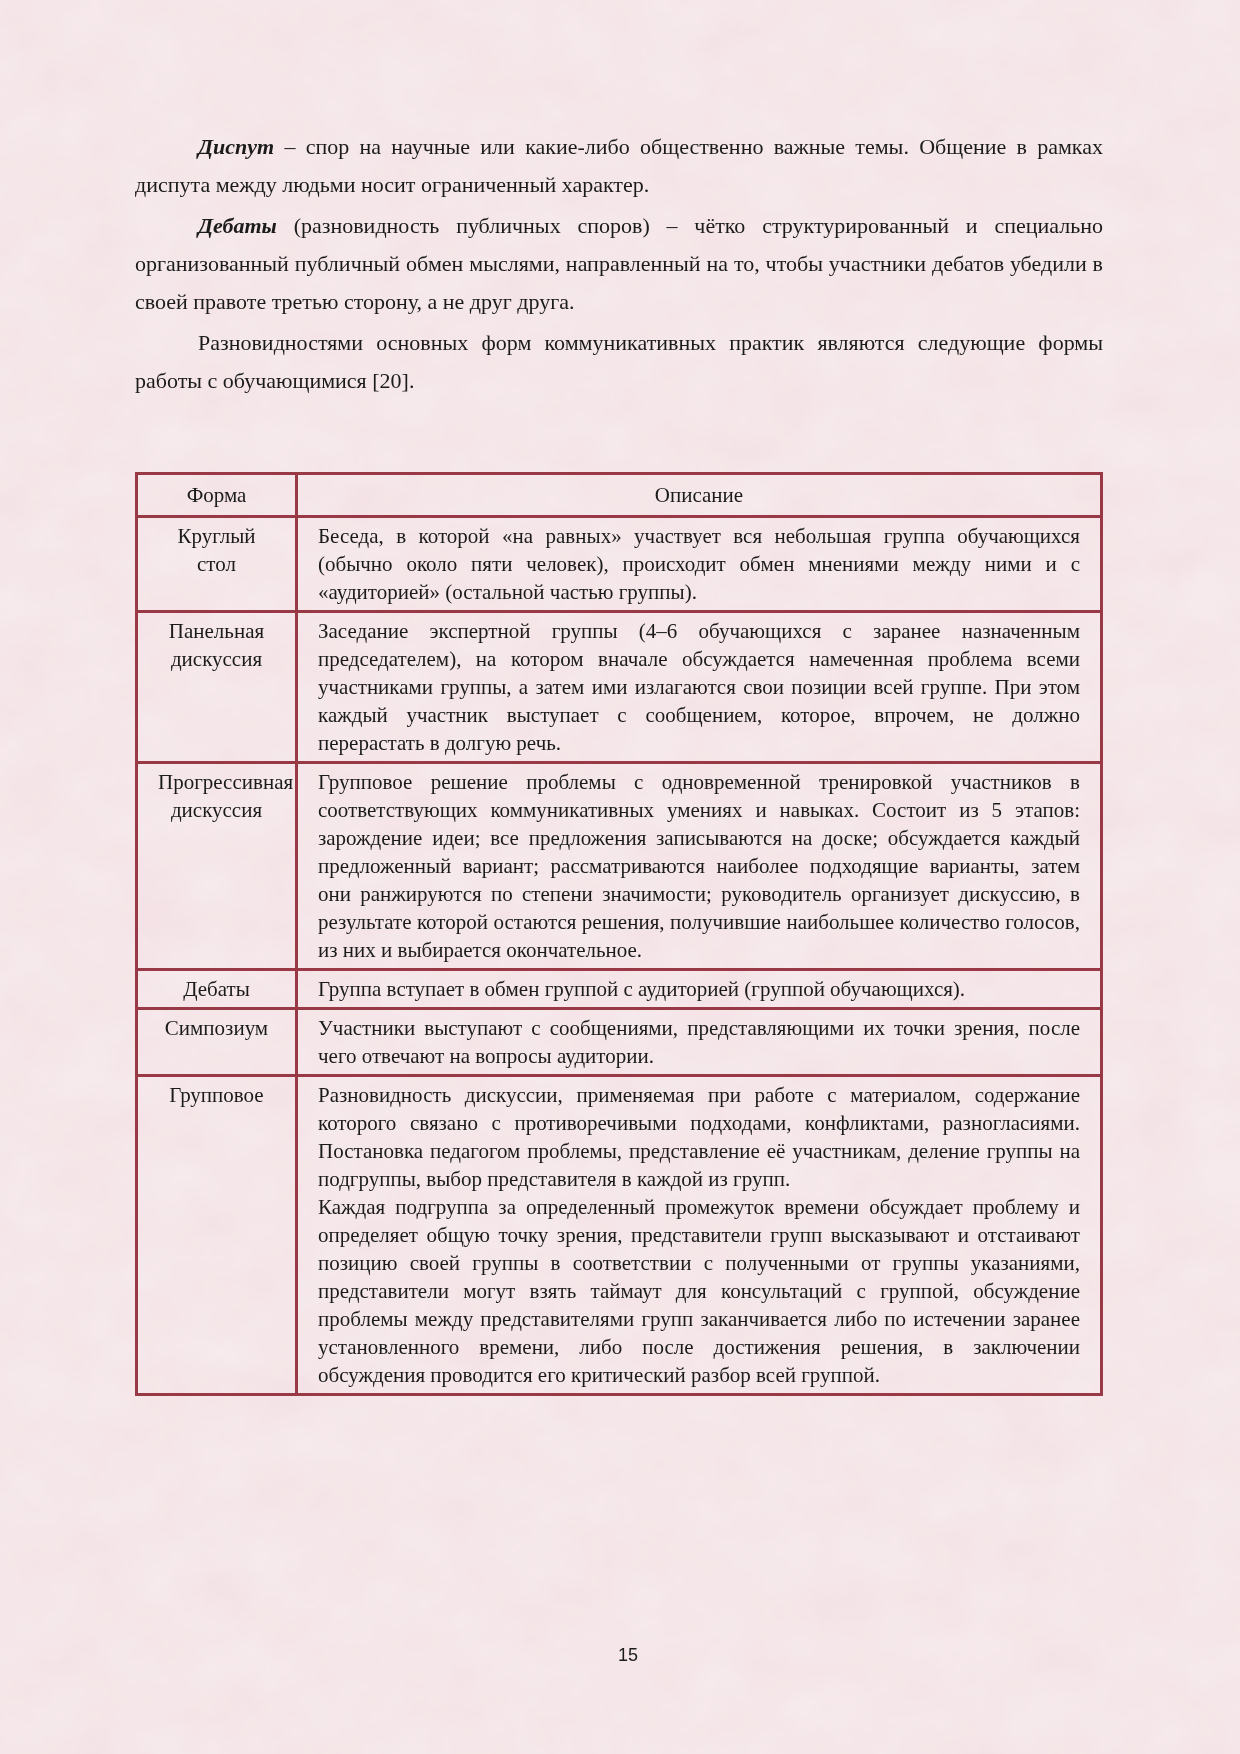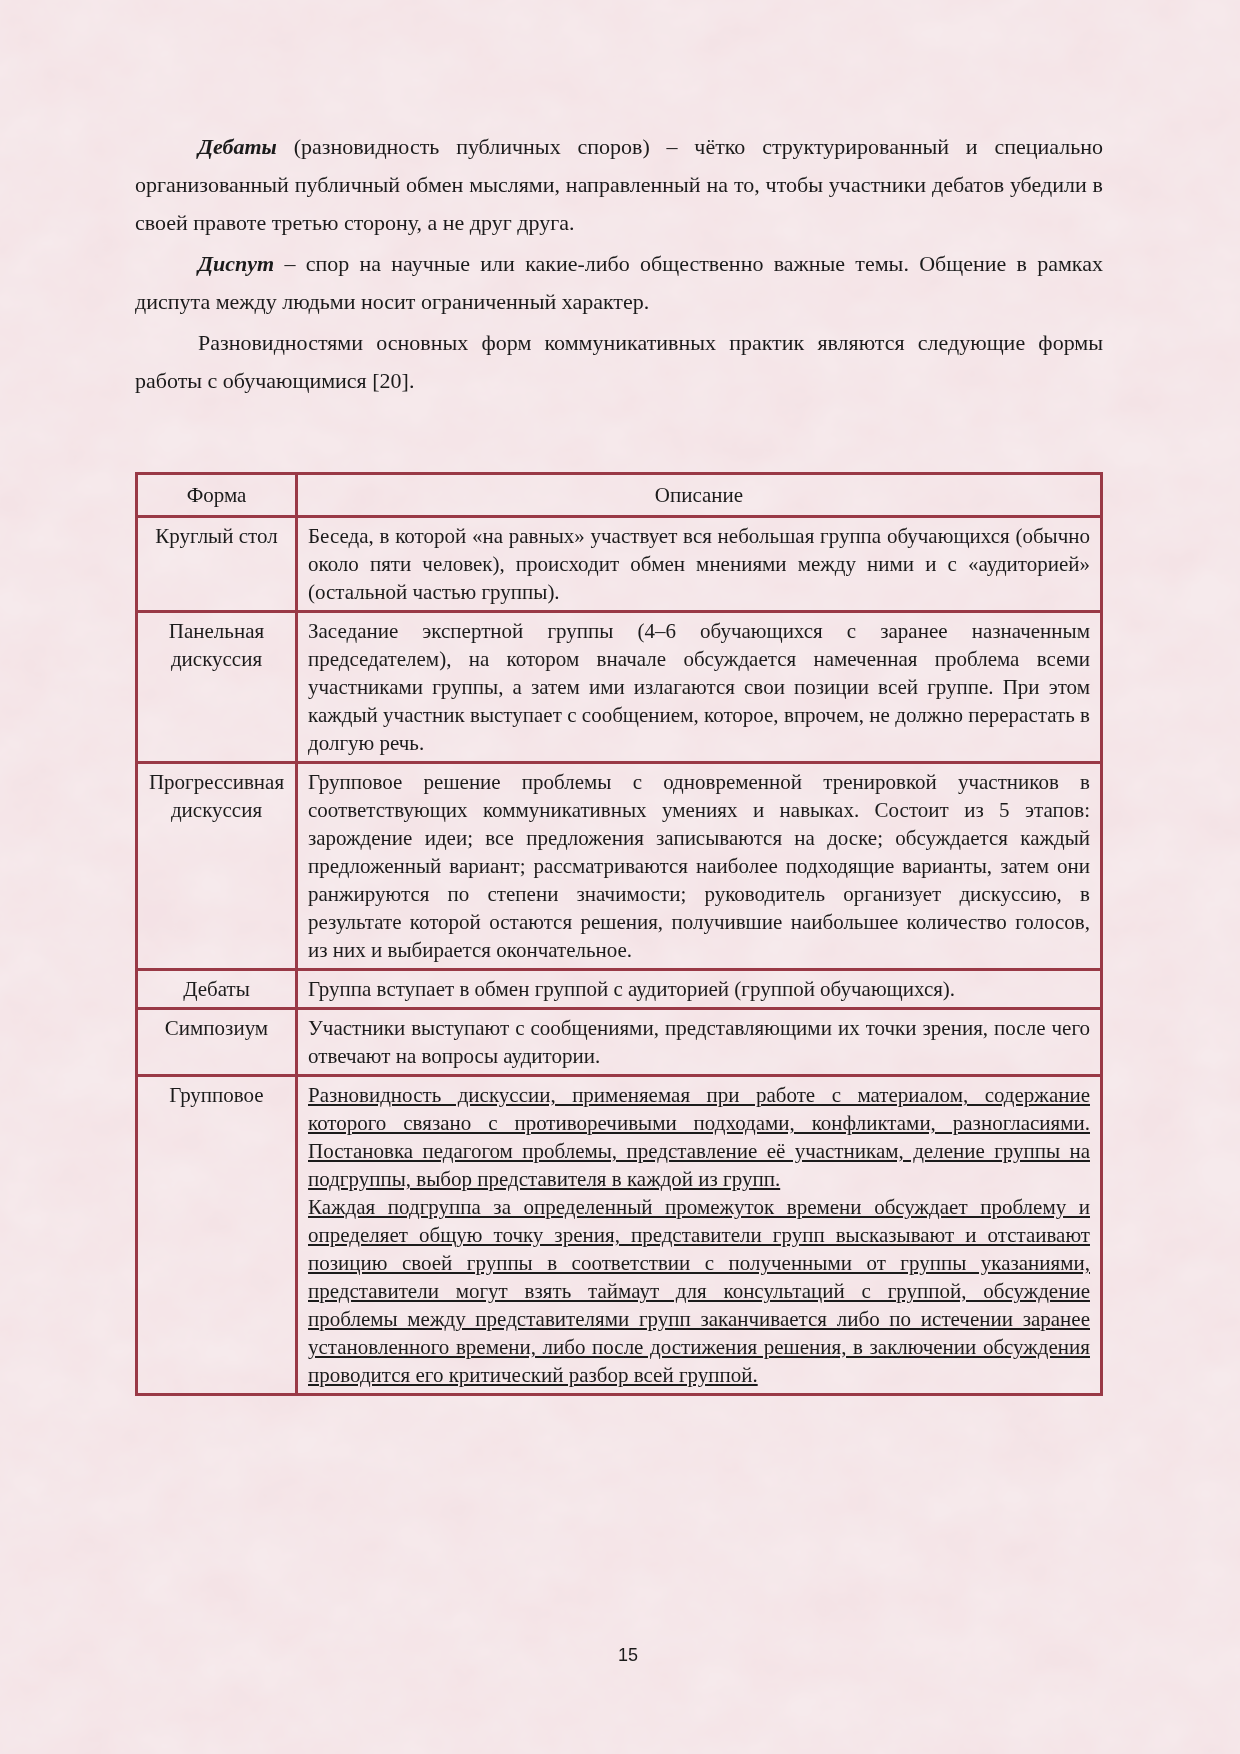--- a/index.html
+++ b/index.html
@@ -37,36 +37,36 @@
     border-collapse: collapse;
     width: 100%;
     margin-top: 72px;
     font-size: 21px;
     line-height: 28px;
     table-layout: fixed;
   }
   table.forms th, table.forms td {
     border: 3px solid #993946;
     vertical-align: top;
-    padding: 4px 10px;
+    padding: 4px 20px;
   }
   table.forms th {
     font-weight: normal;
     text-align: center;
     padding: 6px 10px;
   }
   col.c-form { width: 160px; }
   td.form-cell {
     text-align: center;
     padding: 4px 4px;
   }
   td.desc-cell {
     text-align: justify;
   }
-  td.desc-cell .desc-para { margin: 0; text-decoration: underline; }
+  td.desc-cell .desc-para { margin: 0; }
   .page-number {
     position: absolute;
     left: 0; right: 0;
     top: 1645px;
     text-align: center;
     font-family: "Liberation Sans", sans-serif;
     font-size: 18px;
     color: #1b1b1b;
     margin-left: 16px;
   }
@@ -85,23 +85,23 @@
                   0 0 0 0 0.788
                   0.95 0.95 0 0 -0.5"></feColorMatrix>
       </filter>
     </defs>
     <rect width="1240" height="1754" fill="#f6eaec"></rect>
     <rect width="1240" height="1754" filter="url(#mottle)"></rect>
   </svg>
 
   <div class="content">
 
+    <p class="para"><span class="lead">Диспут</span><span> – спор на научные или какие-либо общественно важные темы. Общение в рамках диспута между людьми носит ограниченный характер.</span></p>
+
     <p class="para"><span class="lead">Дебаты</span><span> (разновидность публичных споров) – чётко структурированный и специально организованный публичный обмен мыслями, направленный на то, чтобы участники дебатов убедили в своей правоте третью сторону, а не друг друга.</span></p>
-
-    <p class="para"><span class="lead">Диспут</span><span> – спор на научные или какие-либо общественно важные темы. Общение в рамках диспута между людьми носит ограниченный характер.</span></p>
 
     <p class="para"><span>Разновидностями основных форм коммуникативных практик являются следующие формы работы с обучающимися [20].</span></p>
 
     <table class="forms">
       <colgroup>
           <col class="c-form">
           <col class="c-desc">
         </colgroup>
       <thead>
         <tr>

